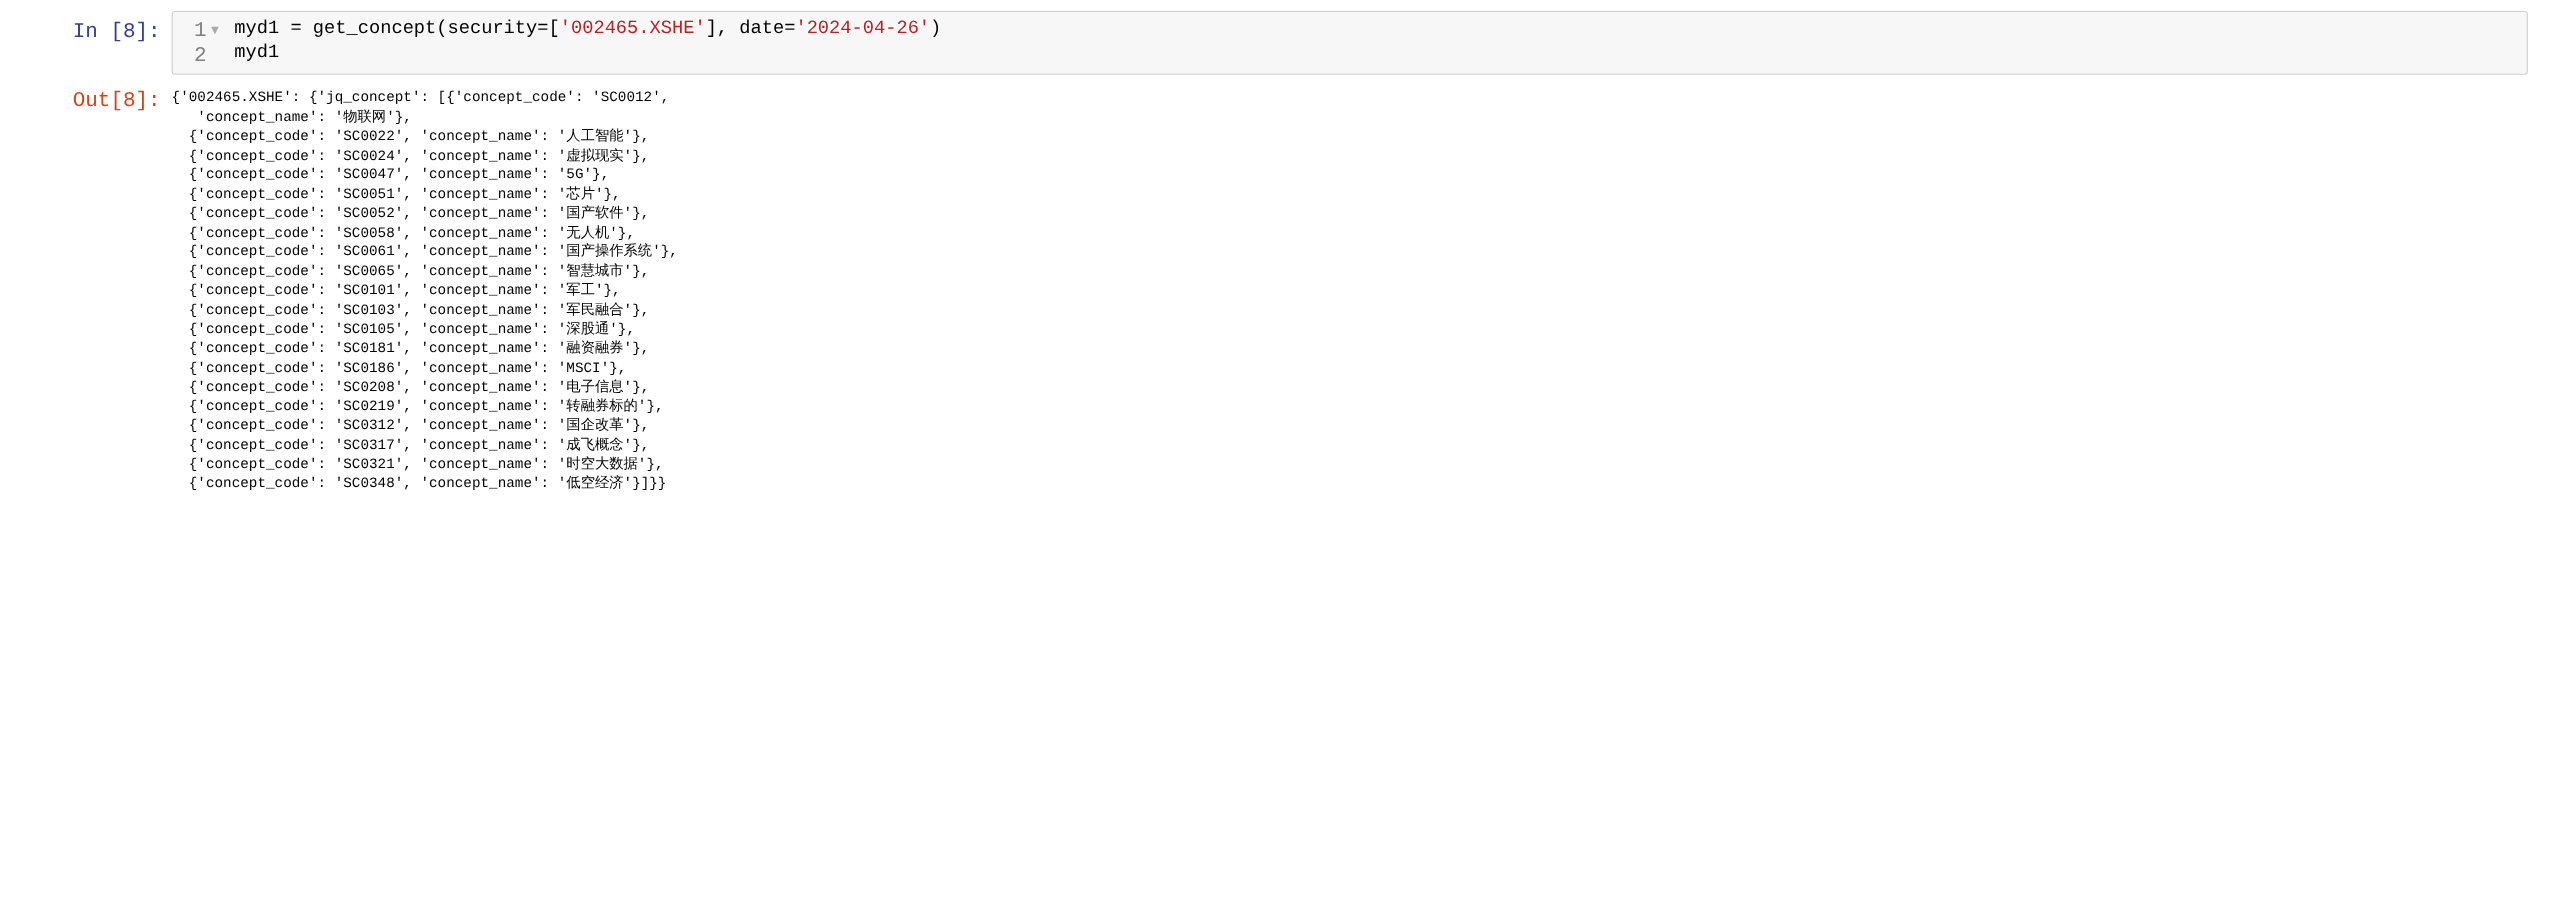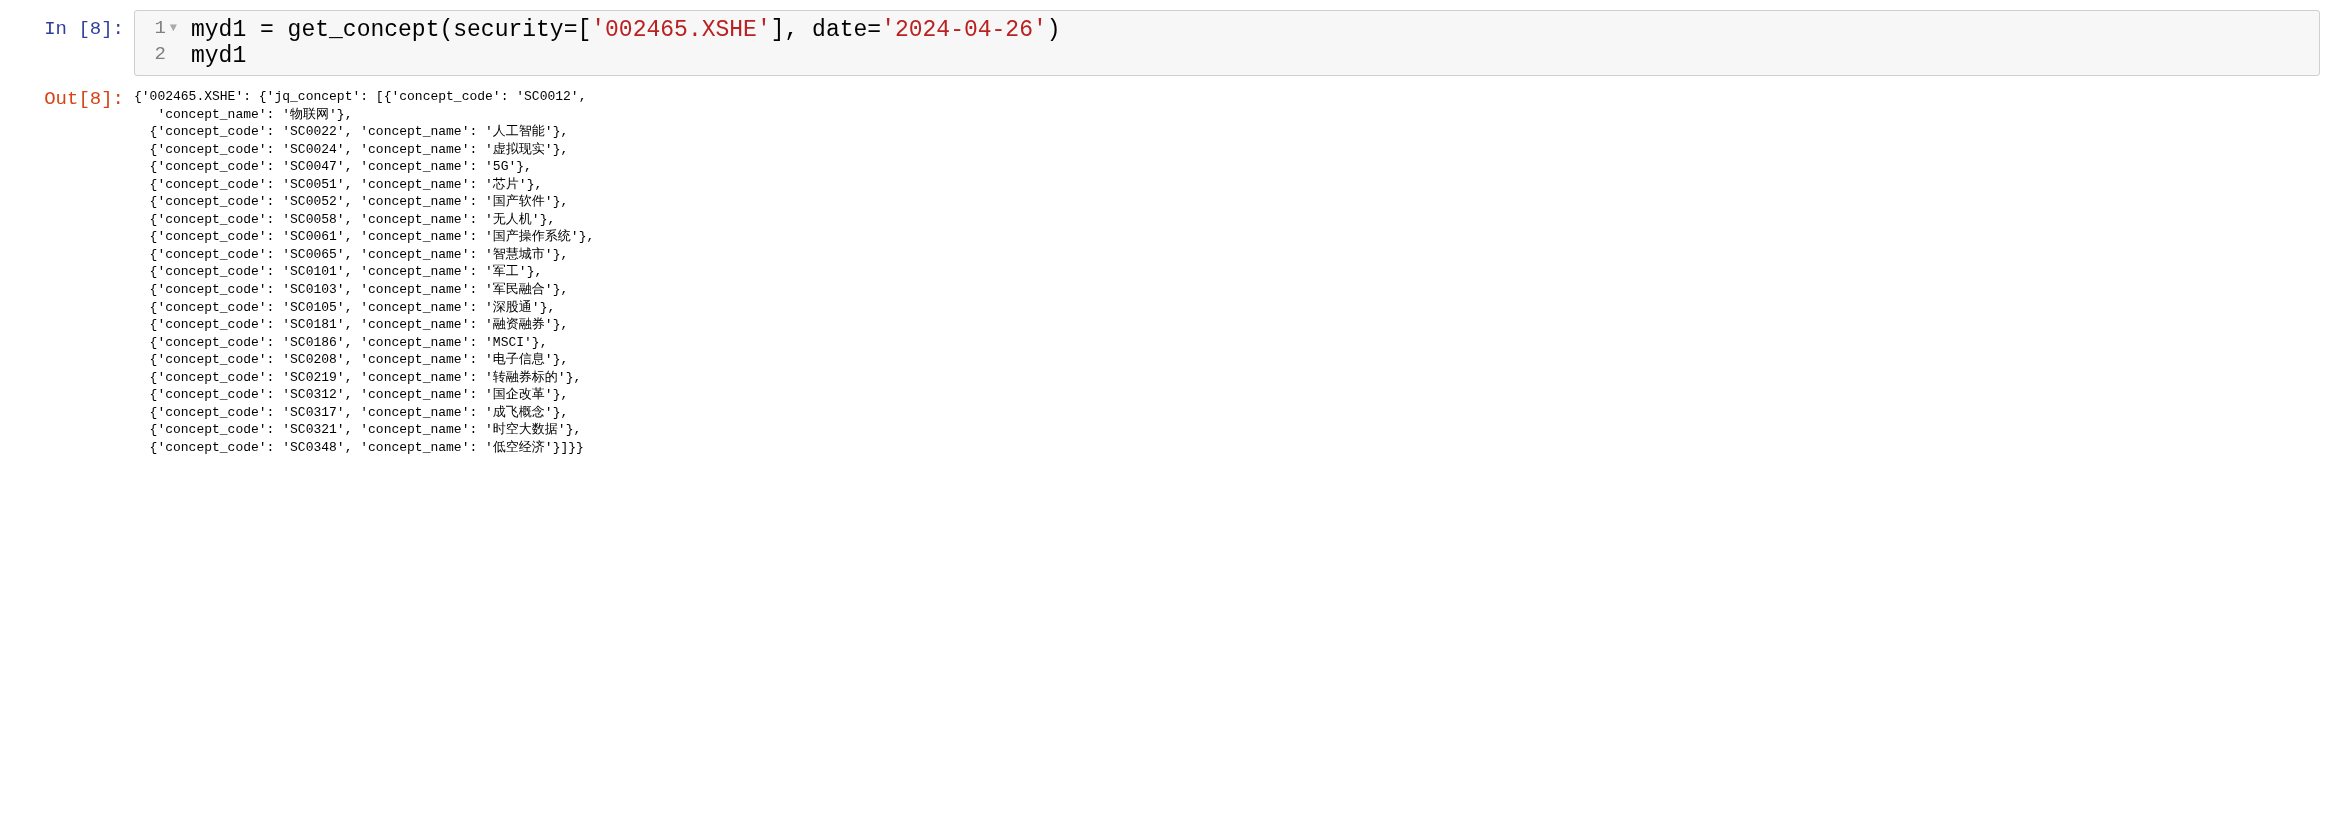--- a/index.html
+++ b/index.html
@@ -2,21 +2,21 @@
 <html><head>
   <meta charset="utf-8">
   <style>
     * { box-sizing: border-box; margin: 0; padding: 0; }
     body {
       font-family: -apple-system, BlinkMacSystemFont, "Segoe UI", Helvetica, Arial, sans-serif;
       background: #ffffff;
       font-size: 19px;
     }
     .notebook-container {
-      padding: 10px 14px;
+      padding: 10px 36px;
     }
     .cell {
       display: flex;
       margin-bottom: 4px;
     }
     .prompt {
       width: 120px;
       text-align: right;
       padding-right: 10px;
       font-family: "SF Mono", Monaco, Menlo, Consolas, "Courier New", monospace;
@@ -50,21 +50,21 @@
       justify-content: flex-end;
       align-items: center;
       gap: 4px;
     }
     .fold-icon {
       color: #aaa;
       font-size: 12px;
     }
     .code-text {
       font-family: "SF Mono", Monaco, Menlo, Consolas, "Courier New", monospace;
-      font-size: 23px;
+      font-size: 17px;
       white-space: pre;
       color: #000;
       padding-left: 8px;
     }
     .t-str { color: #BA2121; }
     .t-plain { color: #000; }
     .output-area {
       flex: 1;
       font-family: "SF Mono", Monaco, Menlo, Consolas, "Courier New", monospace;
       font-size: 13px;

